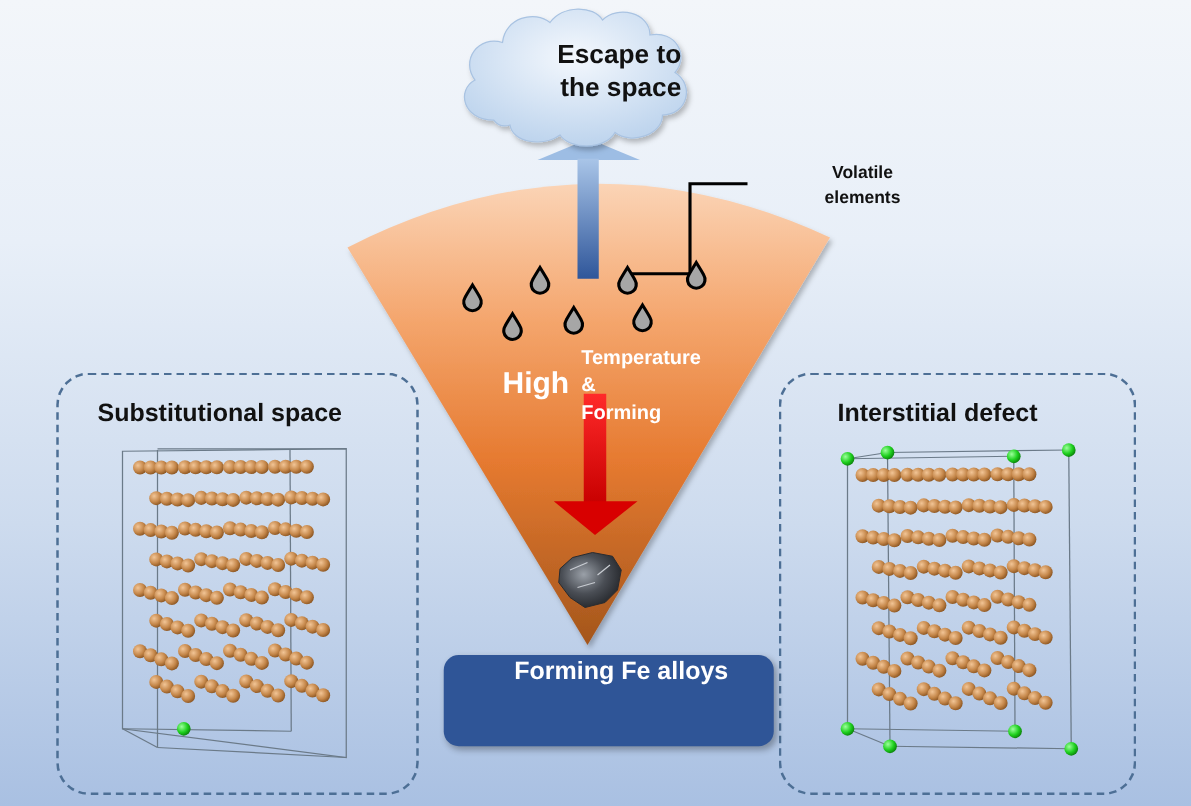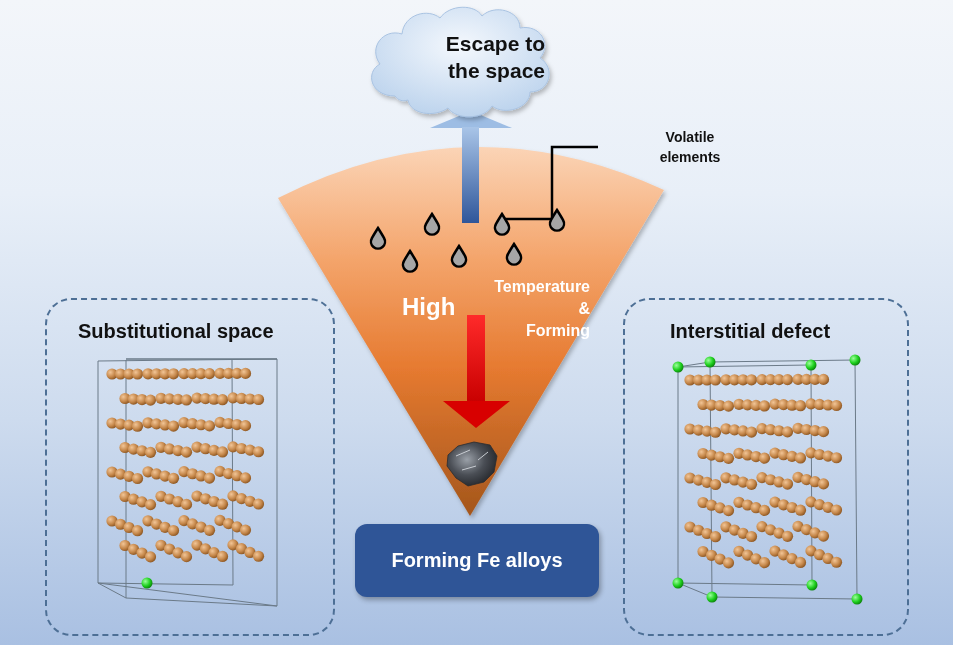--- a/index.html
+++ b/index.html
@@ -5,30 +5,30 @@
   html,body{margin:0;padding:0;}
   body{width:953px;height:645px;overflow:hidden;position:relative;
     background:linear-gradient(to bottom,#f3f6fa 0%,#e8eff8 30%,#cddbee 65%,#a9c0e2 100%);
     font-family:"Liberation Sans",sans-serif;}
   svg.main{position:absolute;left:0;top:0;}
   .cloud-text{position:absolute;left:395px;top:30px;width:150px;text-align:right;
     font-weight:bold;font-size:21px;line-height:27px;color:#111;}
   .volatile{position:absolute;left:640px;top:127px;width:100px;text-align:center;
     font-weight:bold;font-size:14px;line-height:20px;color:#111;}
   .high{position:absolute;left:402px;top:293px;font-weight:bold;font-size:24px;color:#fff;}
-  .tp{position:absolute;left:465px;top:276px;width:125px;text-align:right;
+  .tp{position:absolute;left:465px;top:276px;width:125px;text-align:left;
     font-weight:bold;font-size:16px;line-height:22px;color:#fff;}
   .box{position:absolute;border:2px dashed #4d6f95;border-radius:26px;}
   .box-left{left:45px;top:298px;width:286px;height:334px;}
   .box-right{left:623px;top:298px;width:282px;height:334px;}
   .box-title{position:absolute;font-weight:bold;font-size:20px;color:#111;white-space:nowrap;}
   .core-label{position:absolute;left:355px;top:524px;width:244px;height:73px;
     background:#2f5597;border-radius:12px;box-shadow:2px 3px 5px rgba(0,0,0,0.3);
     color:#fff;font-weight:bold;font-size:20px;line-height:27px;text-align:center;
-    display:flex;flex-direction:column;justify-content:center;}
+    display:flex;flex-direction:row;justify-content:center;padding-left:20px;}
 </style>
 </head>
 <body>
 
 <svg class="main" width="953" height="645" viewBox="0 0 953 645">
   <defs>
     <linearGradient id="coneGrad" x1="0" y1="0" x2="0" y2="1">
       <stop offset="0" stop-color="#fbd4b6"></stop>
       <stop offset="0.3" stop-color="#f4a56c"></stop>
       <stop offset="0.6" stop-color="#e67a30"></stop>

